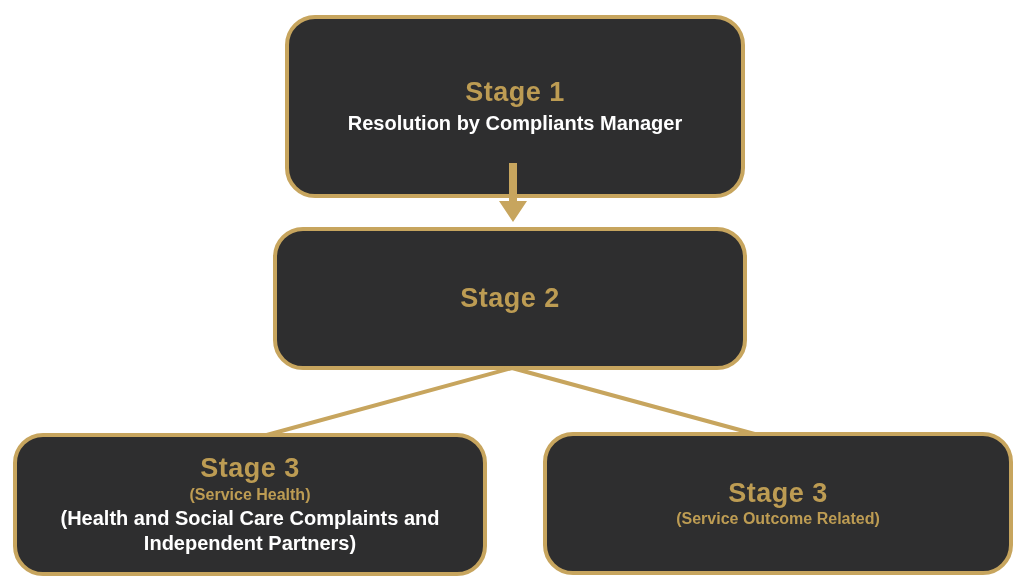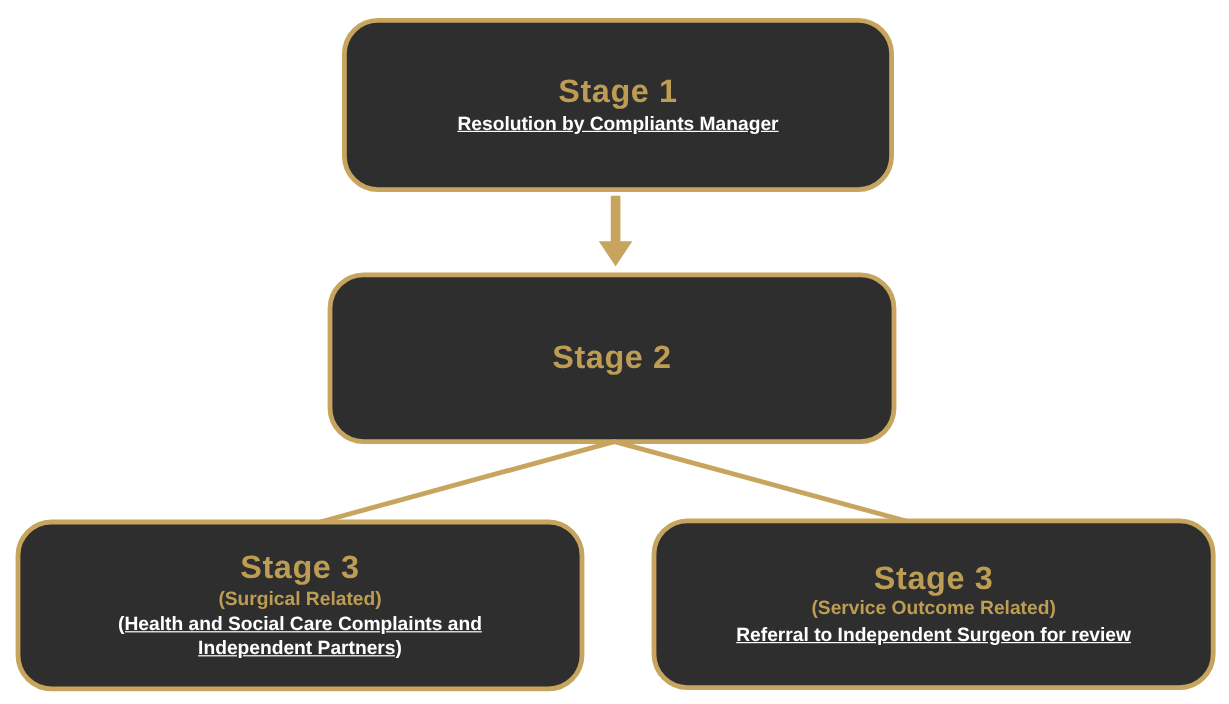--- a/index.html
+++ b/index.html
@@ -43,29 +43,28 @@
   }
 
   .node .subtitle {
     font-size: 16px;
     font-weight: bold;
     color: var(--gold-text);
     line-height: 1.25;
   }
 
   .node .body {
-    font-size: 16px;
+    font-size: 20px;
     font-weight: bold;
     color: var(--body-text);
     line-height: 1.25;
     margin-top: 2px;
-    text-decoration: underline;
   }
 
-  .stage1 { left: 285px; top: 15px;  width: 460px; height: 145px; }
+  .stage1 { left: 285px; top: 15px;  width: 460px; height: 183px; }
   .stage2 { left: 273px; top: 227px; width: 474px; height: 143px; gap: 16px; }
   .stage3-left  { left: 13px;  top: 433px; width: 474px; height: 143px; }
   .stage3-right { left: 543px; top: 432px; width: 470px; height: 143px; }
 
   .stage2 .body { max-width: 444px; }
   .stage3-left .body { margin-top: 1px; }
   .stage3-left .body-wrap2 { max-width: 400px; }
 
   .down-arrow {
     position: absolute;
@@ -107,23 +106,22 @@
     <div class="title">Stage 2</div>
   </div>
 
   <svg class="branch-lines" viewBox="0 0 544 72" aria-hidden="true">
     <line x1="272" y1="2" x2="23" y2="70"></line>
     <line x1="272" y1="2" x2="522" y2="70"></line>
   </svg>
 
   <div class="node stage3-left">
     <div class="title">Stage 3</div>
-    <div class="subtitle">(Surgical Related)</div>
+    <div class="subtitle">(Service Health)</div>
     <div class="body body-wrap2">(Health and Social Care Complaints and Independent Partners)</div>
   </div>
 
   <div class="node stage3-right">
     <div class="title">Stage 3</div>
     <div class="subtitle">(Service Outcome Related)</div>
-    <div class="body">Referral to Independent Surgeon for review</div>
   </div>
 
 </div>
 
 </body></html>

